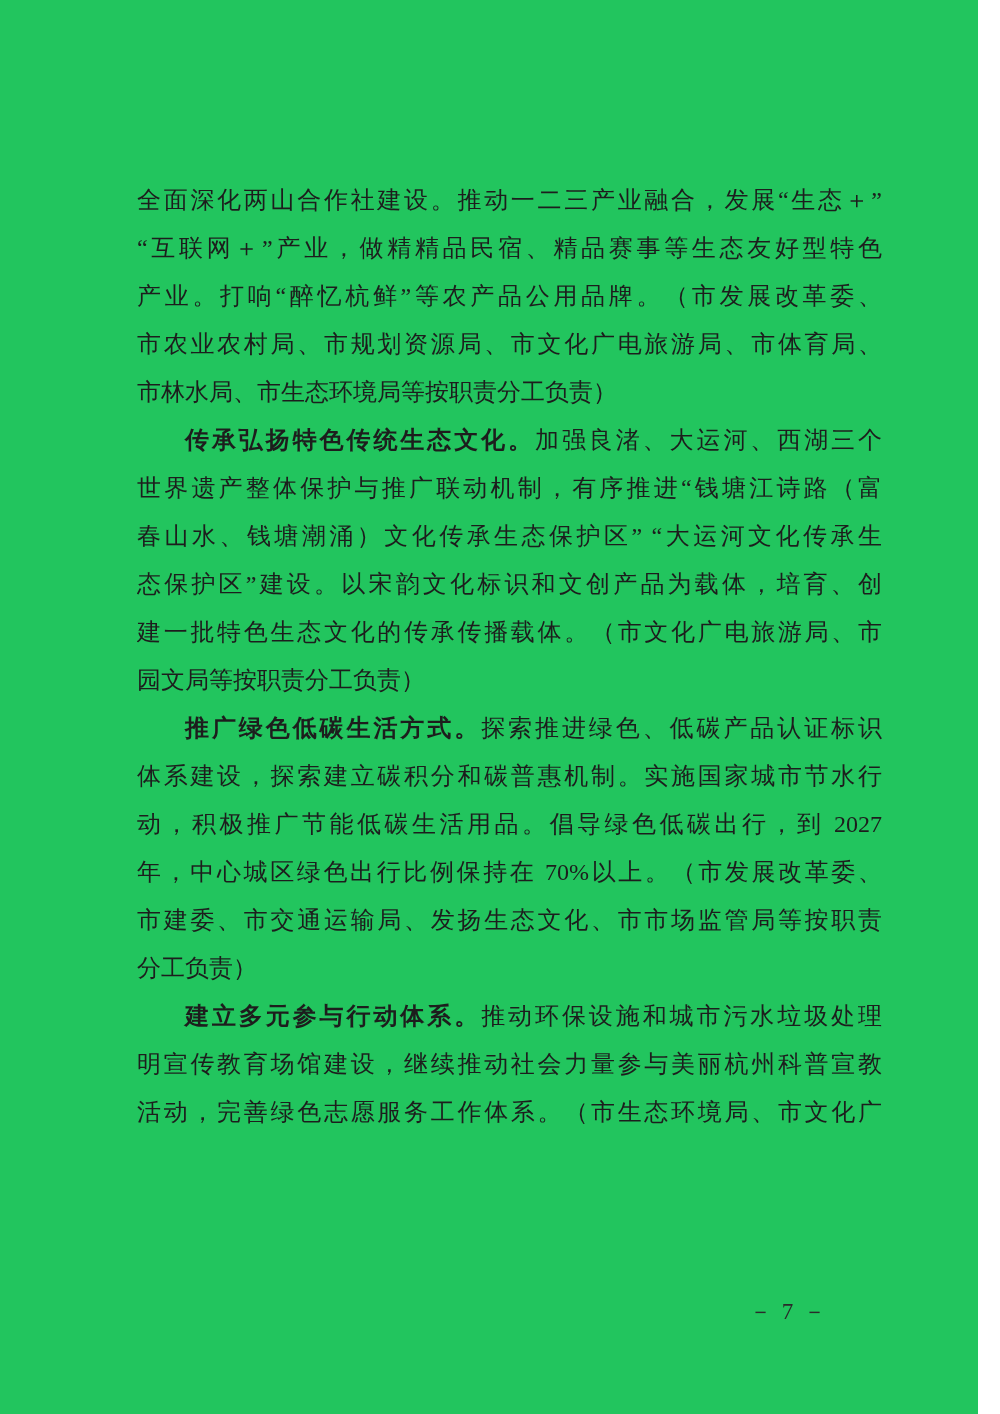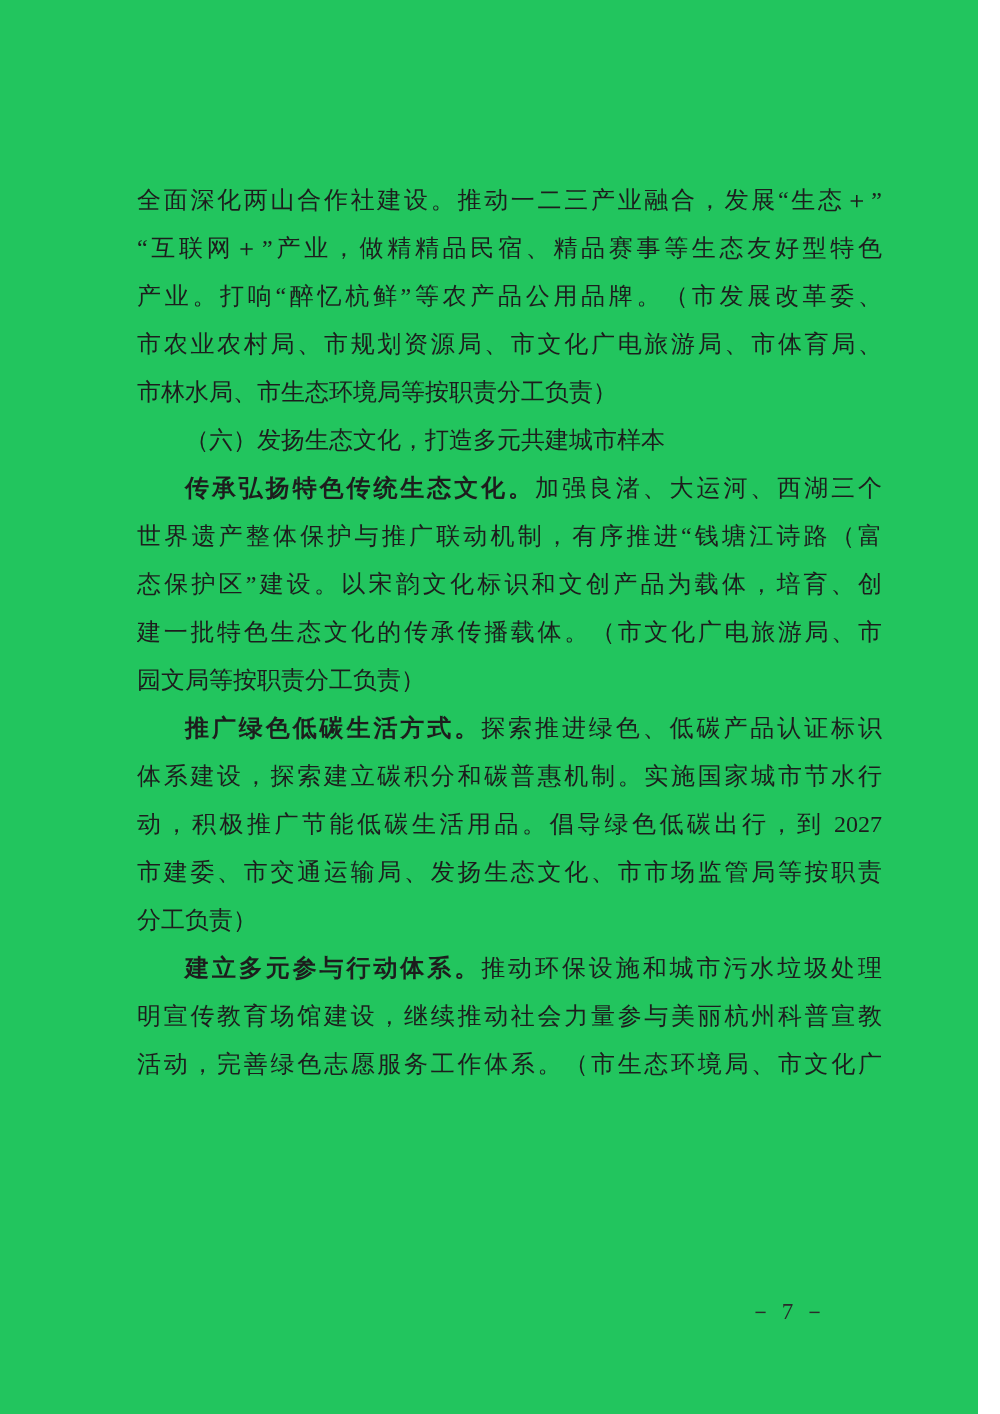--- a/index.html
+++ b/index.html
@@ -58,31 +58,32 @@
 
 <div class="page">
   <div class="text-block">
 
     <div class="line"><span class="lead"></span><span>全面深化两山合作社建设。推动一二三产业融合，发展“生态＋”</span></div>
     <div class="line"><span class="lead"></span><span>“互联网＋”产业，做精精品民宿、精品赛事等生态友好型特色</span></div>
     <div class="line"><span class="lead"></span><span>产业。打响“醉忆杭鲜”等农产品公用品牌。（市发展改革委、</span></div>
     <div class="line"><span class="lead"></span><span>市农业农村局、市规划资源局、市文化广电旅游局、市体育局、</span></div>
     <div class="line short"><span class="lead"></span><span>市林水局、市生态环境局等按职责分工负责）</span></div>
 
-    <div class="line short indent"><span class="lead"></span><span>（六）发扬生态文化，打造多元共建城市样本</span></div>
 
     <div class="line indent"><span class="lead">传承弘扬特色传统生态文化。</span><span>加强良渚、大运河、西湖三个</span></div>
     <div class="line"><span class="lead"></span><span>世界遗产整体保护与推广联动机制，有序推进“钱塘江诗路（富</span></div>
+    <div class="line"><span class="lead"></span><span>春山水、钱塘潮涌）文化传承生态保护区” “大运河文化传承生</span></div>
     <div class="line"><span class="lead"></span><span>态保护区”建设。以宋韵文化标识和文创产品为载体，培育、创</span></div>
     <div class="line"><span class="lead"></span><span>建一批特色生态文化的传承传播载体。（市文化广电旅游局、市</span></div>
     <div class="line short"><span class="lead"></span><span>园文局等按职责分工负责）</span></div>
 
     <div class="line indent"><span class="lead">推广绿色低碳生活方式。</span><span>探索推进绿色、低碳产品认证标识</span></div>
     <div class="line"><span class="lead"></span><span>体系建设，探索建立碳积分和碳普惠机制。实施国家城市节水行</span></div>
     <div class="line"><span class="lead"></span><span>动，积极推广节能低碳生活用品。倡导绿色低碳出行，到 2027</span></div>
+    <div class="line"><span class="lead"></span><span>年，中心城区绿色出行比例保持在 70%以上。（市发展改革委、</span></div>
     <div class="line"><span class="lead"></span><span>市建委、市交通运输局、发扬生态文化、市市场监管局等按职责</span></div>
     <div class="line short"><span class="lead"></span><span>分工负责）</span></div>
 
     <div class="line indent"><span class="lead">建立多元参与行动体系。</span><span>推动环保设施和城市污水垃圾处理</span></div>
     <div class="line"><span class="lead"></span><span>明宣传教育场馆建设，继续推动社会力量参与美丽杭州科普宣教</span></div>
     <div class="line"><span class="lead"></span><span>活动，完善绿色志愿服务工作体系。（市生态环境局、市文化广</span></div>
 
   </div>
 
   <div class="page-number">－ 7 －</div>

